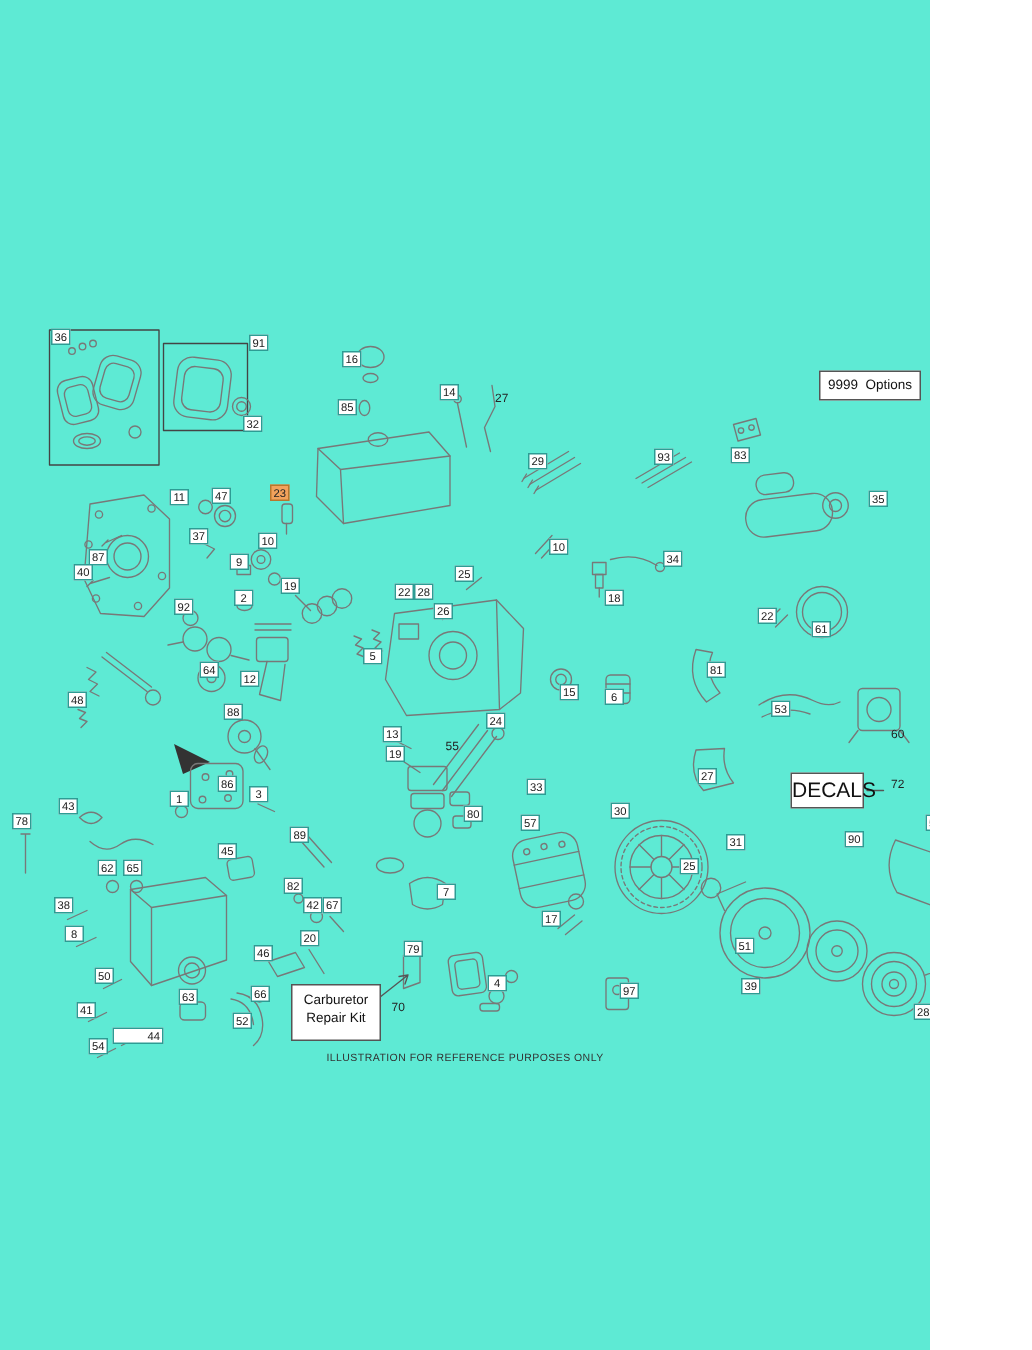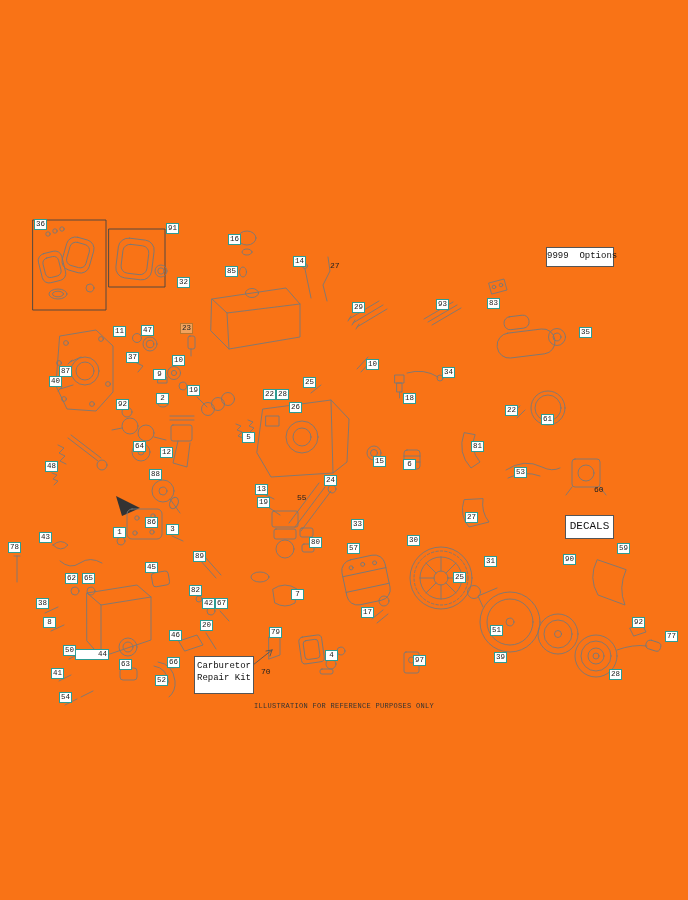--- a/index.html
+++ b/index.html
@@ -1,28 +1,28 @@
 <!DOCTYPE html>
 <html><head>
 <meta charset="utf-8">
 <style>
   html,body{margin:0;padding:0;}
   body{font-family:"Liberation Sans",sans-serif;background:#fff;}
-  .page{position:relative;width:688px;height:900px;background:#f97316;overflow:hidden;font-family:Liberation Mono, monospace;}
+  .page{position:relative;width:620px;height:900px;background:#5eead4;overflow:hidden;}
   .diagram-svg{position:absolute;left:0;top:0;}
   .layer{position:absolute;left:0;top:0;width:688px;height:900px;}
   .title{position:absolute;left:434px;top:217px;font-size:10.5px;font-weight:bold;color:#1a1a1a;white-space:nowrap;}
   .footer-note{position:absolute;left:50%;top:702px;transform:translateX(-50%);font-size:7px;color:#333;letter-spacing:0.3px;white-space:nowrap;}
   .callout{position:absolute;min-width:9px;text-align:center;border:1px solid #2d9c94;background:#fff;color:#222;
            font-size:7.5px;line-height:9px;padding:0 1px;cursor:pointer;}
   .callout.highlight{background:#f2a25c;border-color:#b9762d;}
   .plain-label{position:absolute;font-size:8px;color:#222;}
   .link-box{position:absolute;border:1px solid #555;background:#fff;color:#111;text-align:center;cursor:pointer;}
   .options-box{left:546px;top:247px;width:66px;height:18px;font-size:9px;line-height:16px;white-space:pre;}
-  .decals-box{left:527px;top:515px;width:47px;height:22px;font-size:11px;line-height:20px;margin-left:38px;}
+  .decals-box{left:527px;top:515px;width:47px;height:22px;font-size:14px;line-height:20px;}
   .carb-box{left:194px;top:656px;width:58px;height:33px;font-size:9px;line-height:12px;padding-top:3px;}
 </style>
 </head>
 <body>
 
 <div class="page">
 
   <svg class="diagram-svg" width="688" height="900" viewBox="0 0 688 900">
     <g stroke="#787878" fill="none" stroke-width="0.9" stroke-linejoin="round" stroke-linecap="round">
 
@@ -364,21 +364,21 @@
       </g>
     </g>
   </svg>
 
   <div class="layer">
       <div class="callout" style="left: 34px; top: 219px;">36</div>
       <div class="callout" style="left: 166px; top: 223px; text-align: center;">91</div>
       <div class="callout" style="left: 228px; top: 234px;">16</div>
       <div class="callout" style="left: 225px; top: 266px;">85</div>
       <div class="callout" style="left: 293px; top: 256px;">14</div>
-      <div class="callout" style="left: 177px; top: 277px;">32</div>
+      <div class="callout" style="left: 162px; top: 277px;">32</div>
       <div class="callout" style="left: 113px; top: 326px;">11</div>
       <div class="callout" style="left: 141px; top: 325px;">47</div>
       <div class="callout highlight" style="left: 180px; top: 323px;">23</div>
       <div class="callout" style="left: 59px; top: 351px; margin-top: 15px;">87</div>
       <div class="callout" style="left: 126px; top: 352px;">37</div>
       <div class="callout" style="left: 172px; top: 355px;">10</div>
       <div class="callout" style="left: 49px; top: 376px;">40</div>
       <div class="callout" style="left: 153px; top: 369px;">9</div>
       <div class="callout" style="left: 160px; top: 401px; margin-top: 46px;">12</div>
       <div class="callout" style="left: 187px; top: 385px;">19</div>
@@ -427,21 +427,21 @@
       <div class="callout" style="left: 8px; top: 542px;">78</div>
       <div class="callout" style="left: 39px; top: 532px;">43</div>
       <div class="callout" style="left: 113px; top: 527px;">1</div>
       <div class="callout" style="left: 166px; top: 524px;">3</div>
       <div class="callout" style="left: 65px; top: 573px;">62</div>
       <div class="callout" style="left: 82px; top: 573px;">65</div>
       <div class="callout" style="left: 36px; top: 598px;">38</div>
       <div class="callout" style="left: 43px; top: 617px;">8</div>
       <div class="callout" style="left: 63px; top: 645px;">50</div>
       <div class="callout" style="left: 51px; top: 668px;">41</div>
-      <div class="callout" style="left: 75px; top: 649px; padding-left: 22px;">44</div>
+      <div class="callout" style="left: 75px; top: 685px; padding-left: 22px;">44</div>
       <div class="callout" style="left: 59px; top: 692px;">54</div>
       <div class="callout" style="left: 119px; top: 659px;">63</div>
       <div class="callout" style="left: 155px; top: 675px;">52</div>
       <div class="callout" style="left: 167px; top: 657px;">66</div>
       <div class="callout" style="left: 169px; top: 630px;">46</div>
       <div class="callout" style="left: 200px; top: 620px;">20</div>
       <div class="callout" style="left: 189px; top: 585px;">82</div>
       <div class="callout" style="left: 202px; top: 598px;">42</div>
       <div class="callout" style="left: 215px; top: 598px;">67</div>
       <div class="callout" style="left: 145px; top: 562px;">45</div>

